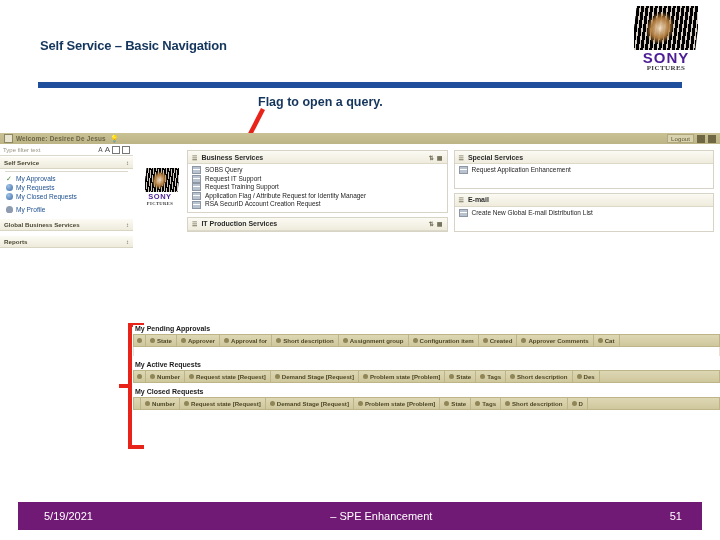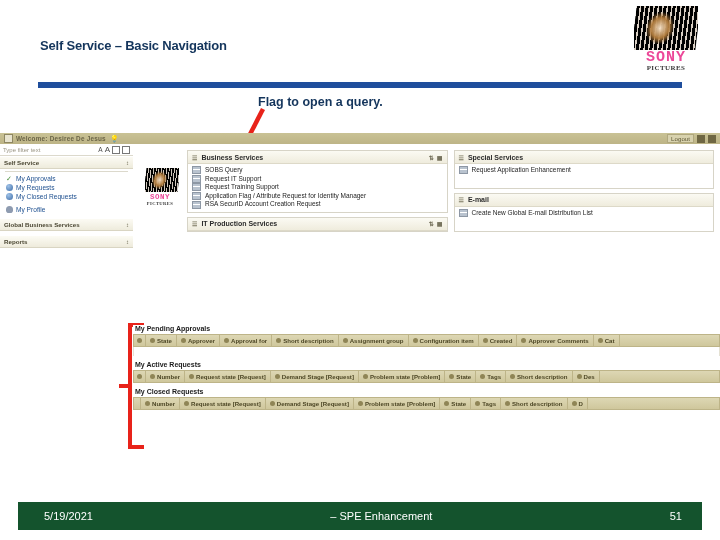--- a/index.html
+++ b/index.html
@@ -32,22 +32,22 @@
       repeating-linear-gradient(90deg,#000 0 3px,#d9cfc4 3px 4.5px);
     transform:skewX(-7deg);
   }
   .sony-mark .glow{
     position:absolute;left:12px;top:6px;width:28px;height:32px;
     background:radial-gradient(ellipse at center,#f7e2c8 0%,#b07a3a 45%,rgba(0,0,0,0) 72%);
     transform:skewX(-7deg);
     opacity:.95;
   }
   .sony-word{
-    font-family:Liberation Mono, monospace;font-weight:bold;
-    font-size:15px;letter-spacing:1px;color:#ec4899;text-align:center;line-height:13px;
+    font-family:Liberation Sans, sans-serif;font-weight:bold;
+    font-size:15px;letter-spacing:1px;color:#4c1d95;text-align:center;line-height:13px;
     margin-top:1px;
   }
   .sony-sub{
     font-family:"Liberation Serif",serif;font-weight:bold;
     font-size:7px;letter-spacing:.4px;color:#3a3a3a;text-align:center;line-height:8px;
   }
 
   
   .callout-top{
     position:absolute;left:258px;top:95px;
@@ -175,21 +175,21 @@
     border-right:1px solid #bdb488;
     font-size:6.1px;font-weight:bold;color:#4d4726;white-space:nowrap;
   }
   .th .thico{width:5px;height:5px;border-radius:50%;background:#8f8556;flex:none;}
   .th.narrow{padding:0 3px;}
   .tspace{height:9px;background:#fff;border-left:1px solid #e4e1d3;border-right:1px solid #e4e1d3;}
 
   
   .footer{
     position:absolute;left:18px;top:502px;width:684px;height:28px;
-    background:#14532d;color:#fff;display:flex;align-items:center;
+    background:#701a75;color:#fff;display:flex;align-items:center;
   }
   .f-date{font-size:11px;margin-left:26px;}
   .f-conf{font-size:11px;margin:0 auto;}
   .f-page{font-size:11px;margin-right:20px;}
 </style>
 </head>
 <body>
 
 <div class="slide">
 

